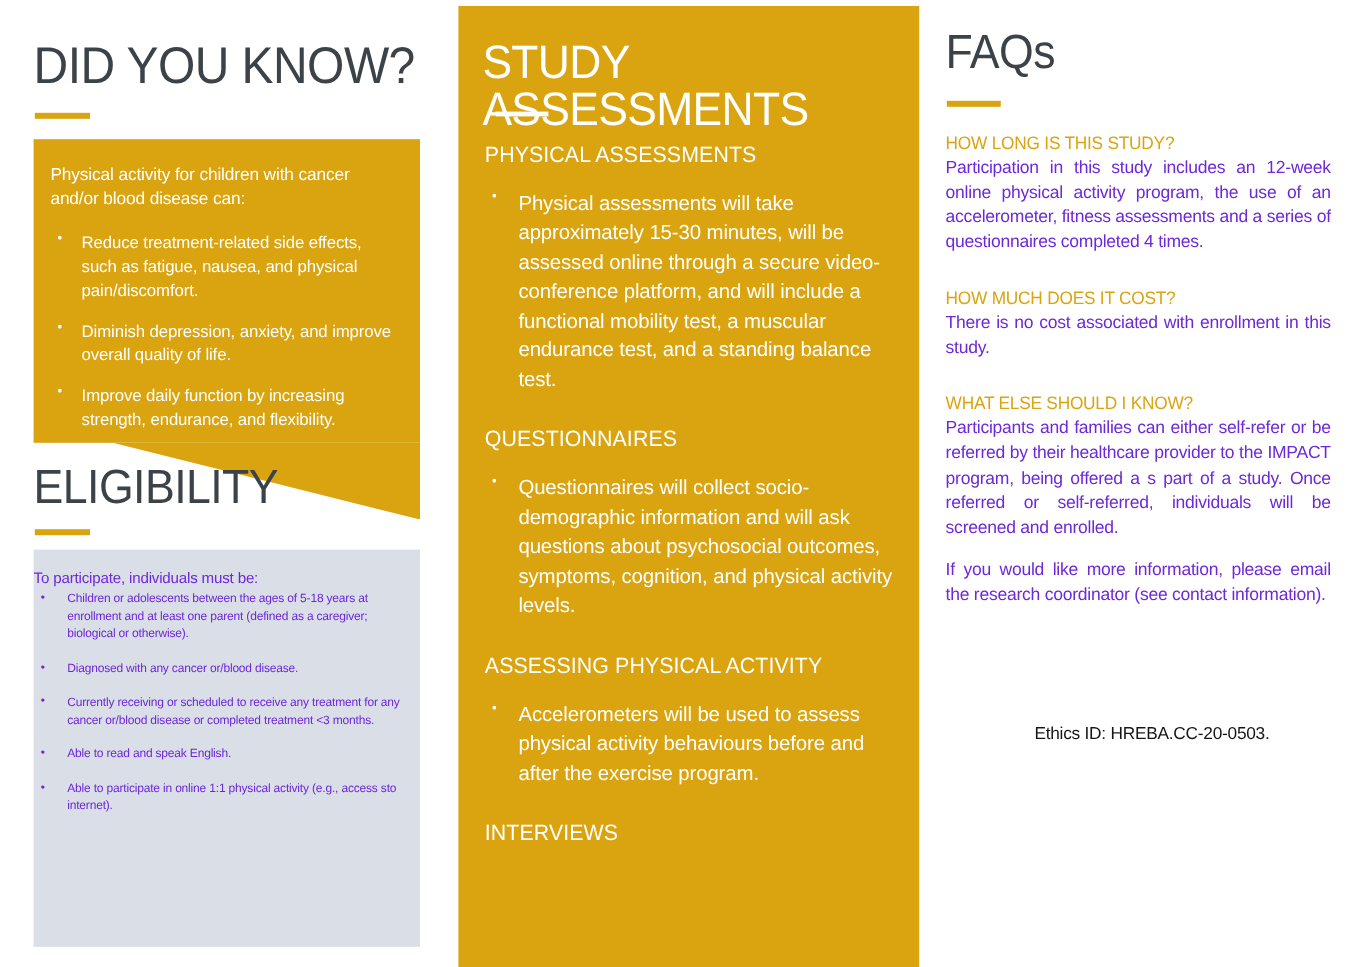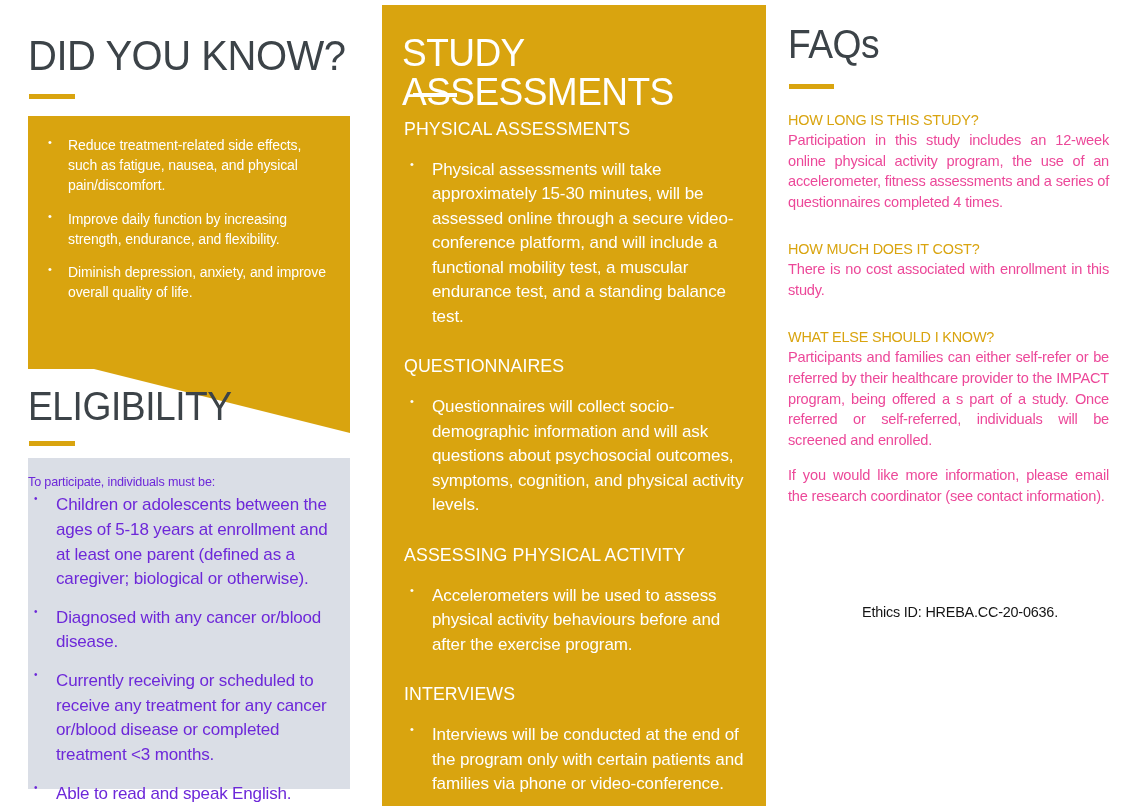--- a/index.html
+++ b/index.html
@@ -107,21 +107,21 @@
   }
   .gc-lead {
     font-size: 12.6px;
     line-height: 1.45;
     margin-bottom: 2px;
     letter-spacing: -0.15px;
   }
   .gc-list { list-style: none; }
   .gc-list li {
     position: relative;
-    font-size: 17px;
+    font-size: 10px;
     line-height: 1.45;
     padding-left: 28px;
     margin-bottom: 14px;
     letter-spacing: -0.15px;
   }
   .gc-list li::before {
     content: "\2022";
     position: absolute;
     left: 6px; top: -1px;
     font-size: 10px;
@@ -213,21 +213,21 @@
     color: #d9a40f;
     font-weight: 400;
     letter-spacing: -0.2px;
     margin-bottom: 2px;
     transform: scaleX(0.96);
     transform-origin: left center;
   }
   .faq-a {
     font-size: 14.6px;
     line-height: 1.41;
-    color: #ec4899;
+    color: #6d28d9;
     text-align: justify;
     letter-spacing: -0.2px;
   }
   .faq-block { margin-bottom: 28px; }
   .faq-block.tight { }
   .faq-para { margin-top: 15px; }
 
   .ethics {
     position: absolute;
     left: 14px; top: 580px;
@@ -247,24 +247,25 @@
 
 <div class="page">
 
   <div class="col-left">
 
     <div class="h-big did-you-know">DID YOU KNOW?</div>
     <div class="rule rule-dyk"></div>
 
     <div class="yellow-card">
       <div class="yc-inner">
+        <div class="yc-lead">Physical activity for children with cancer and/or blood disease can:</div>
         <ul class="yc-list">
           <li>Reduce treatment-related side effects, such as fatigue, nausea, and physical pain/discomfort.</li>
+          <li>Diminish depression, anxiety, and improve overall quality of life.</li>
           <li>Improve daily function by increasing strength, endurance, and flexibility.</li>
-          <li>Diminish depression, anxiety, and improve overall quality of life.</li>
         </ul>
       </div>
     </div>
     <div class="yellow-tail"></div>
 
     <div class="h-big eligibility">ELIGIBILITY</div>
     <div class="rule rule-elig"></div>
 
     <div class="gray-card">
       <div class="gc-inner">
@@ -295,23 +296,20 @@
       <ul class="mid-list">
         <li>Questionnaires will collect socio-demographic information and will ask questions about psychosocial outcomes, symptoms, cognition, and physical activity levels.</li>
       </ul>
 
       <div class="mid-h">ASSESSING PHYSICAL ACTIVITY</div>
       <ul class="mid-list">
         <li>Accelerometers will be used to assess physical activity behaviours before and after the exercise program.</li>
       </ul>
 
       <div class="mid-h">INTERVIEWS</div>
-      <ul class="mid-list">
-        <li>Interviews will be conducted at the end of the program only with certain patients and families via phone or video-conference.</li>
-      </ul>
     </div>
   </div>
 
   <div class="col-right">
     <div class="h-big faqs">FAQs</div>
     <div class="rule-faq"></div>
 
     <div class="faq-body">
 
       <div class="faq-block">
@@ -325,17 +323,17 @@
       </div>
 
       <div class="faq-block">
         <div class="faq-q">WHAT ELSE SHOULD I KNOW?</div>
         <div class="faq-a">Participants and families can either self-refer or be referred by their healthcare provider to the IMPACT program, being offered a s part of a study. Once referred or self-referred, individuals will be screened and enrolled.</div>
         <div class="faq-a faq-para">If you would like more information, please email the research coordinator  (see contact information).</div>
       </div>
     </div>
 
     <div class="ethics">
-      <div class="ethics-id">Ethics ID: HREBA.CC-20-0636.</div>
+      <div class="ethics-id">Ethics ID: HREBA.CC-20-0503.</div>
     </div>
   </div>
 
 </div>
 
 </body></html>

